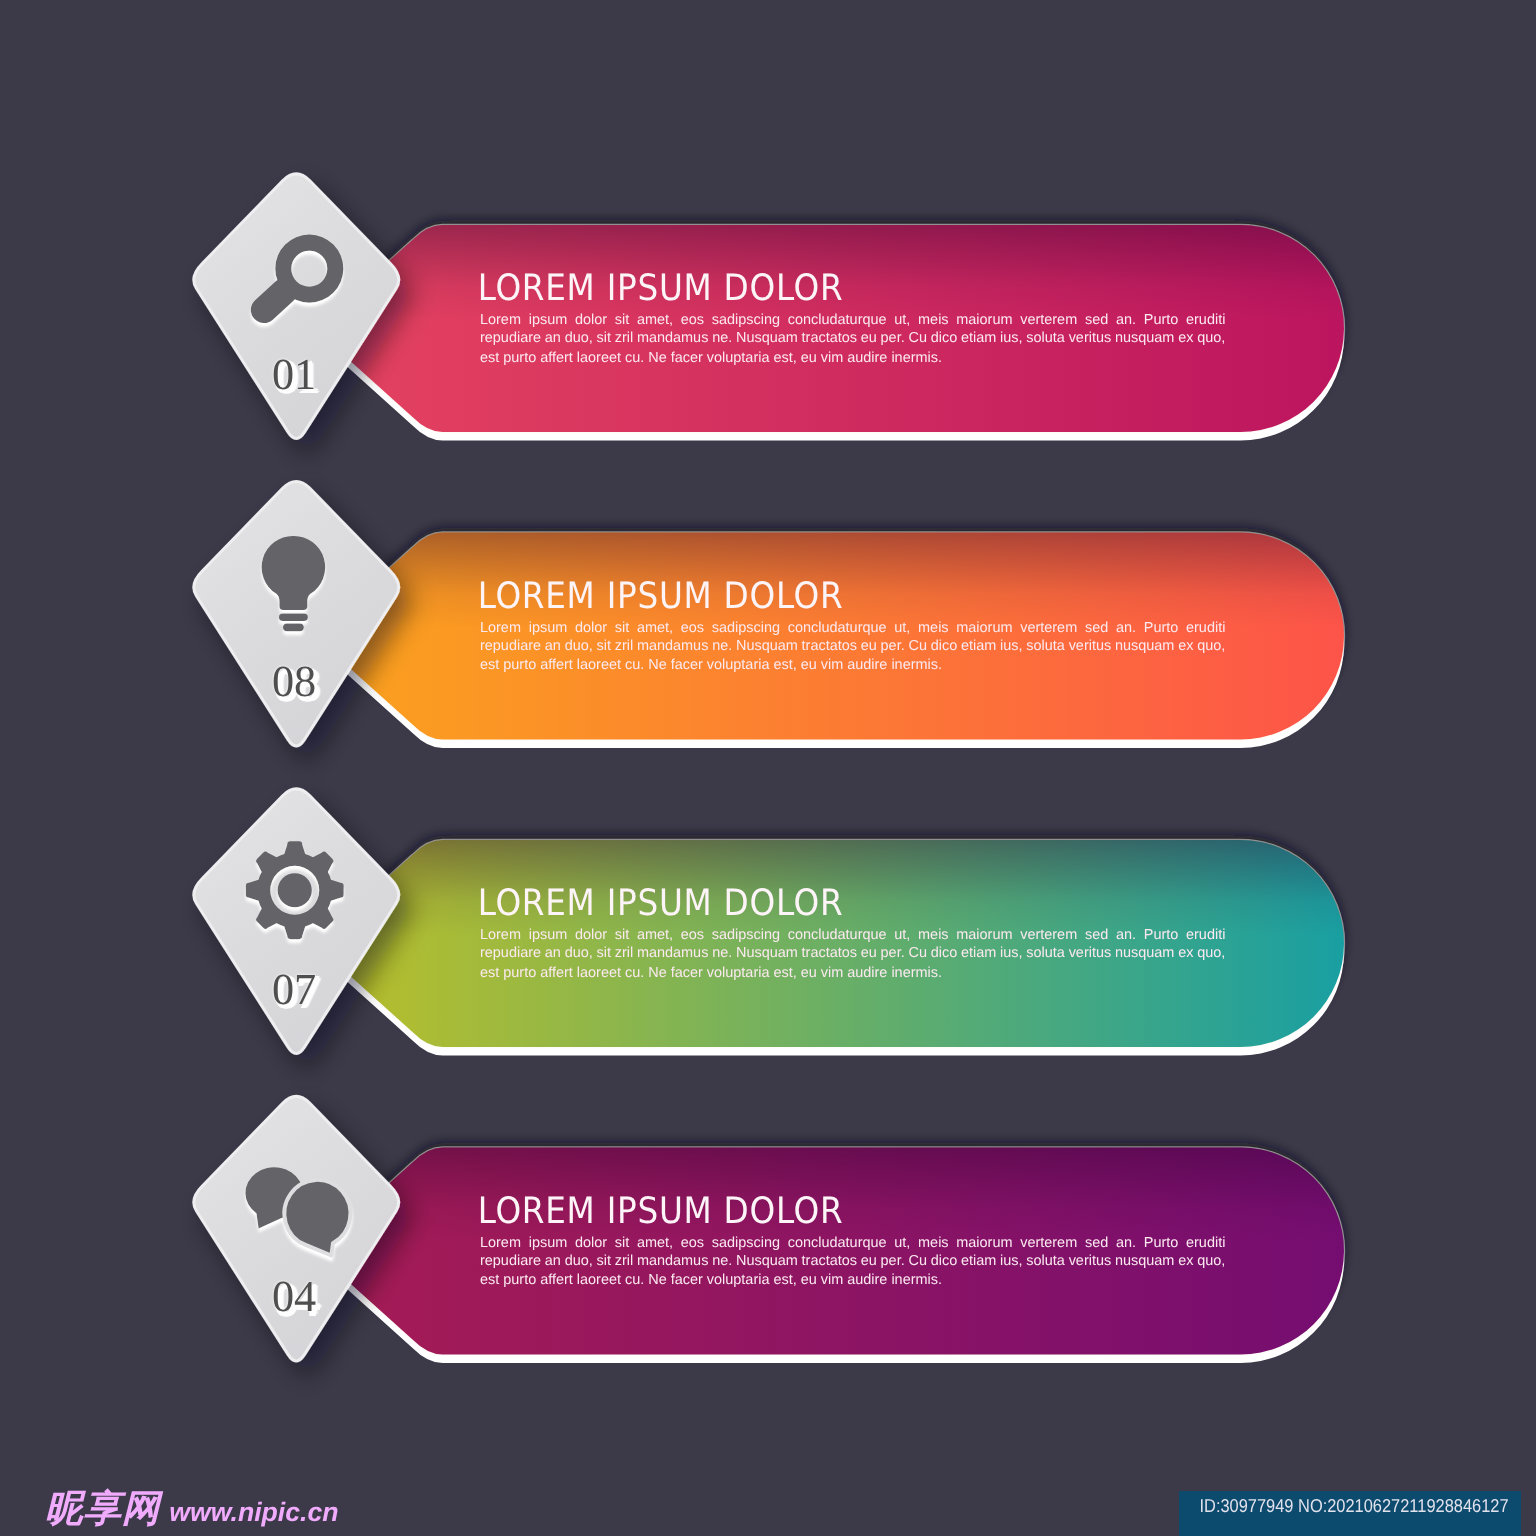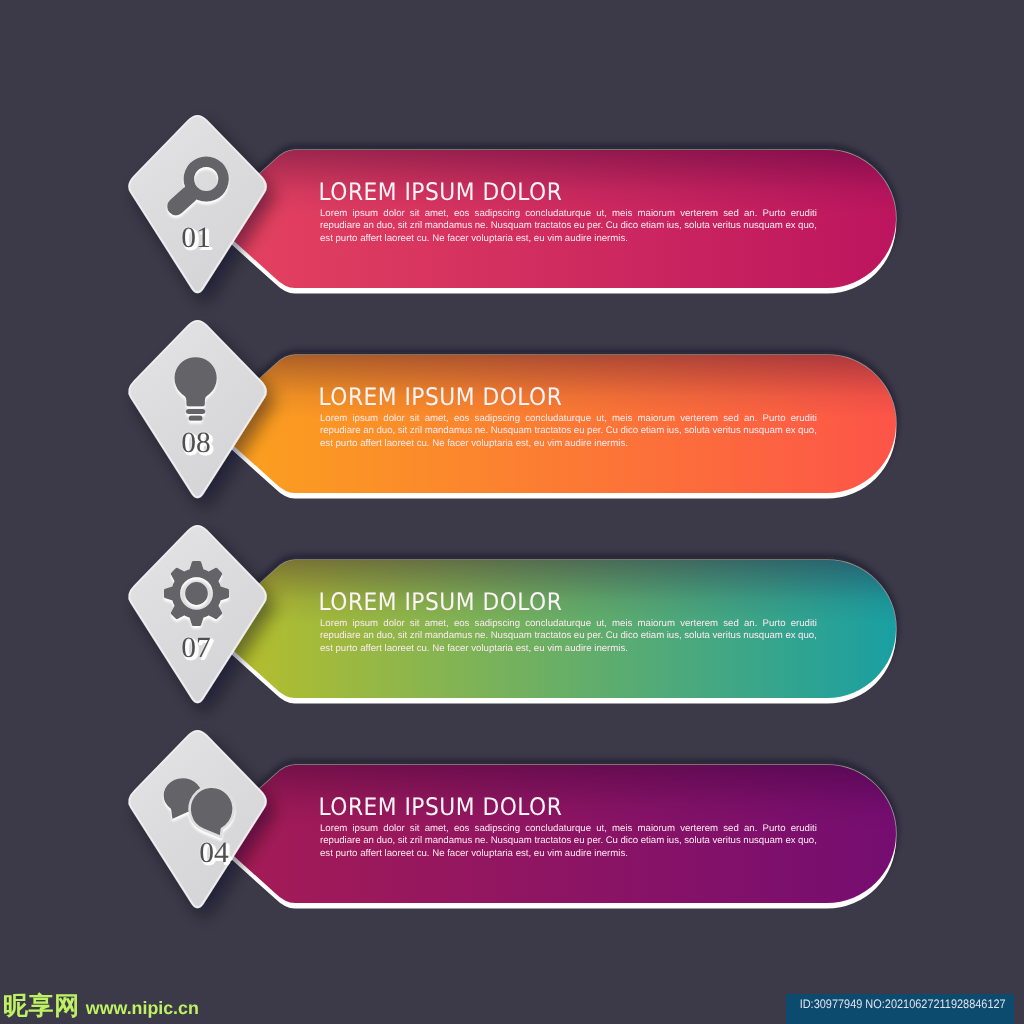--- a/index.html
+++ b/index.html
@@ -10,22 +10,22 @@
 #art{position:absolute;left:0;top:0;}
 .title{position:absolute;left:318.5px;font-family:"DejaVu Sans",sans-serif;font-stretch:condensed;
  font-size:24.2px;color:#fdf4f7;font-weight:400;line-height:1;white-space:nowrap;letter-spacing:0.5px;}
 .body{position:absolute;left:320px;width:497px;font-family:"Liberation Sans",sans-serif;
  font-size:9.65px;color:#fce9f0;}
 .body .ln{display:block;height:12.45px;line-height:12.45px;white-space:nowrap;}
 .body .ln.j{display:flex;justify-content:space-between;}
 .num{position:absolute;width:140px;text-align:center;font-family:"Liberation Serif",serif;
  font-size:29.5px;line-height:29.5px;color:#4f4f4f;-webkit-font-smoothing:antialiased;
  opacity:0.999;
- text-shadow:3px 1px 0 #fdfdfd,3px 2px 0 #fdfdfd,3px 3px 0 #fdfdfd,2px 3px 0 #fdfdfd,1px 3px 0 #fdfdfd,2px 2px 0 #fdfdfd,4px 2px 1px #fdfdfd,0 0 2px #fdfdfd;}
-.wm{position:absolute;left:3px;top:993px;color:#bef264;font-weight:bold;}
+ text-shadow:3px 1px 0 #fdfdfd,3px 2px 0 #fdfdfd,3px 3px 0 #fdfdfd,2px 3px 0 #fdfdfd,1px 3px 0 #fdfdfd,2px 2px 0 #fdfdfd,4px 2px 1px #fdfdfd,0 0 2px #fdfdfd;margin-top:12px;}
+.wm{position:absolute;left:30px;top:993px;color:#f0abfc;font-style:italic;font-weight:bold;}
 .wm .cn{font-size:25px;line-height:25px;font-family:"DejaVu Sans",sans-serif;font-weight:bold;letter-spacing:0.6px;}
 .wm .url{font-size:17.8px;margin-left:6px;letter-spacing:0px;}
 .idbadge{position:absolute;left:786px;top:994px;width:228px;height:36px;background:#0c4a6e;
  color:#e2e2ec;font-size:12.4px;line-height:20px;text-align:center;box-sizing:border-box;
  overflow:hidden;}
 .idbadge > span{display:inline-block;white-space:nowrap;transform:scaleX(0.883);transform-origin:center;}
 </style>
 </head>
 <body>
 
@@ -300,17 +300,17 @@
         <span>etiam</span>
         <span>ius,</span>
         <span>soluta</span>
         <span>veritus</span>
         <span>nusquam</span>
         <span>ex</span>
         <span>quo,</span>
       </span>
       <span class="ln">est purto affert laoreet cu. Ne facer voluptaria est, eu vim audire inermis.</span>
     </div>
-<div class="num" style="left:144px;top:838.5px">04</div>
+<div class="num" style="left:126.0px;top:838.5px">04</div>
 </div>
 
 <div class="wm"><span class="cn">昵享网</span><span class="url">www.nipic.cn</span></div>
 <div class="idbadge"><span>ID:30977949 NO:20210627211928846127</span></div>
 
 </body></html>

